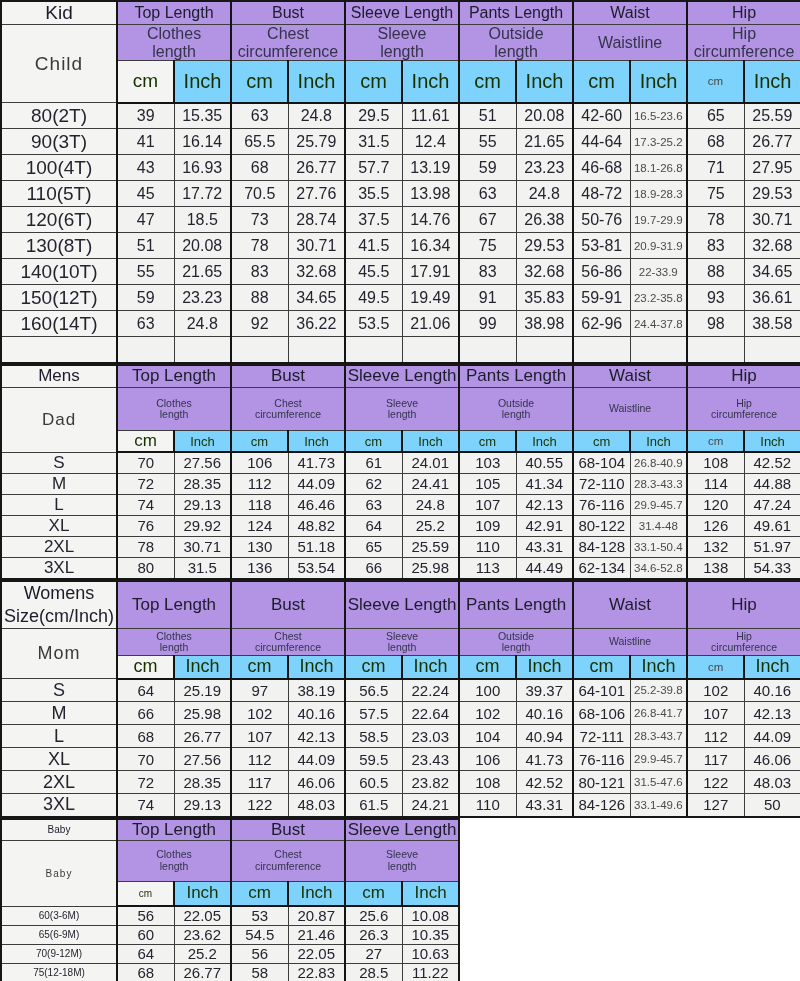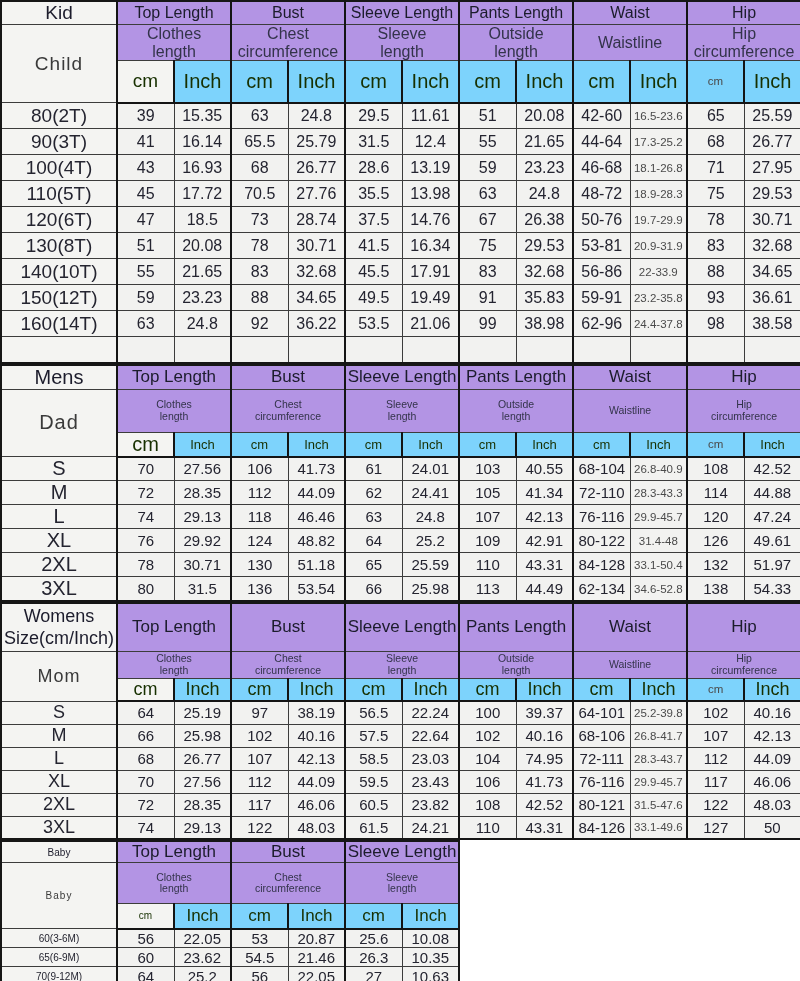--- a/index.html
+++ b/index.html
@@ -25,21 +25,21 @@
   tbody td:first-child{background:#f4f4f2;}
   
   .sec-kid .r-title{height:22px;} .sec-kid .r-sub{height:23px;} .sec-kid .r-unit{height:42px;}
   .sec-kid .r-unit td{font-size:20px;}
   .sec-kid tbody tr{height:26px;}
   .sec-kid tbody td{font-size:16px;}
   .sec-kid tbody td:first-child{font-size:19px;}
   .sec-mens .r-title{height:23px;} .sec-mens .r-sub{height:43px;} .sec-mens .r-unit{height:20px;}
   .sec-mens .r-unit td{font-size:13px;}
   .sec-mens tbody tr{height:20px;}
-  .sec-mens tbody td:first-child{font-size:20px;}
+  .sec-mens tbody td:first-child{font-size:17px;}
   .sec-womens .r-title{height:48px;} .sec-womens .r-sub{height:27px;} .sec-womens .r-unit{height:23px;}
   .sec-womens .r-unit td{font-size:18px;}
   .sec-womens .corner{font-size:16px;white-space:pre-line;line-height:1.25;}
   .sec-womens tbody tr{height:23px;}
   .sec-womens tbody td:first-child{font-size:18px;}
   .sec-baby .r-title{height:21px;} .sec-baby .r-sub{height:41px;} .sec-baby .r-unit{height:25px;}
   .sec-baby .r-unit td{font-size:17px;}
   .sec-baby tbody tr{height:19px;}
   .sec-baby tbody td:first-child{font-size:10px;}
   
@@ -135,21 +135,21 @@
           <td>17.3-25.2</td>
           <td>68</td>
           <td>26.77</td>
         </tr>
         <tr>
           <td>100(4T)</td>
           <td>43</td>
           <td>16.93</td>
           <td>68</td>
           <td>26.77</td>
-          <td>28.6</td>
+          <td>57.7</td>
           <td>13.19</td>
           <td>59</td>
           <td>23.23</td>
           <td>46-68</td>
           <td>18.1-26.8</td>
           <td>71</td>
           <td>27.95</td>
         </tr>
         <tr>
           <td>110(5T)</td>
@@ -497,21 +497,21 @@
         </tr>
         <tr>
           <td>L</td>
           <td>68</td>
           <td>26.77</td>
           <td>107</td>
           <td>42.13</td>
           <td>58.5</td>
           <td>23.03</td>
           <td>104</td>
-          <td>74.95</td>
+          <td>40.94</td>
           <td>72-111</td>
           <td>28.3-43.7</td>
           <td>112</td>
           <td>44.09</td>
         </tr>
         <tr>
           <td>XL</td>
           <td>70</td>
           <td>27.56</td>
           <td>112</td>

